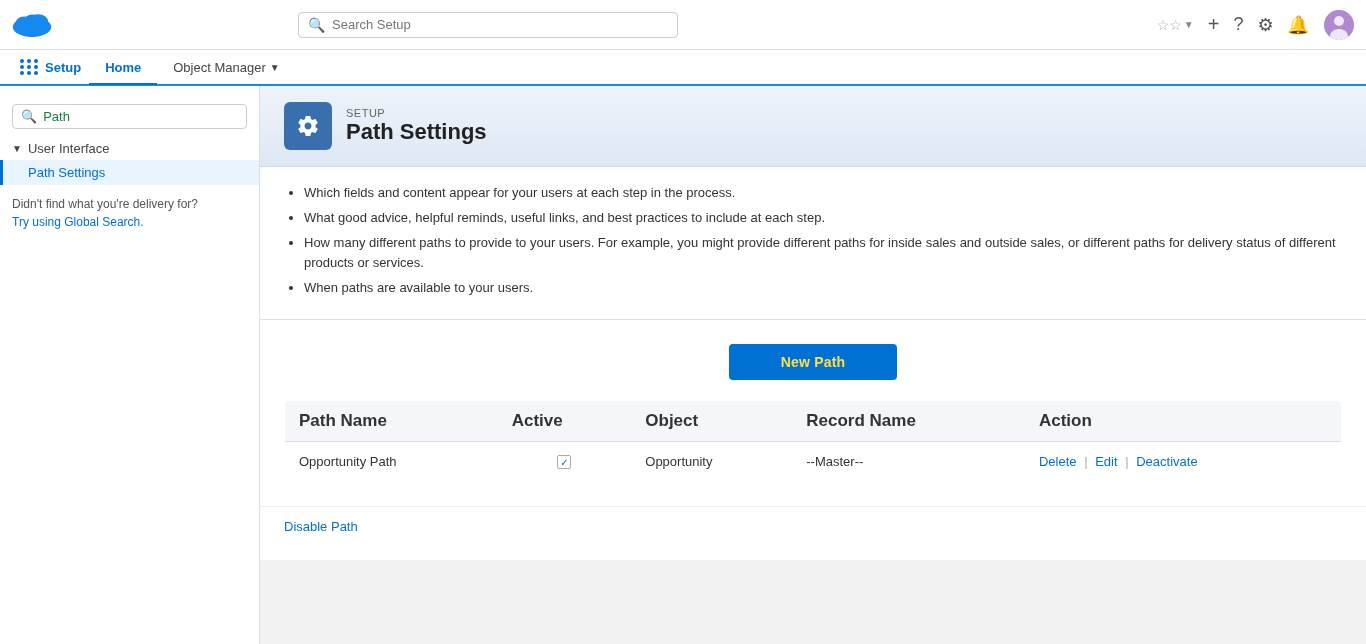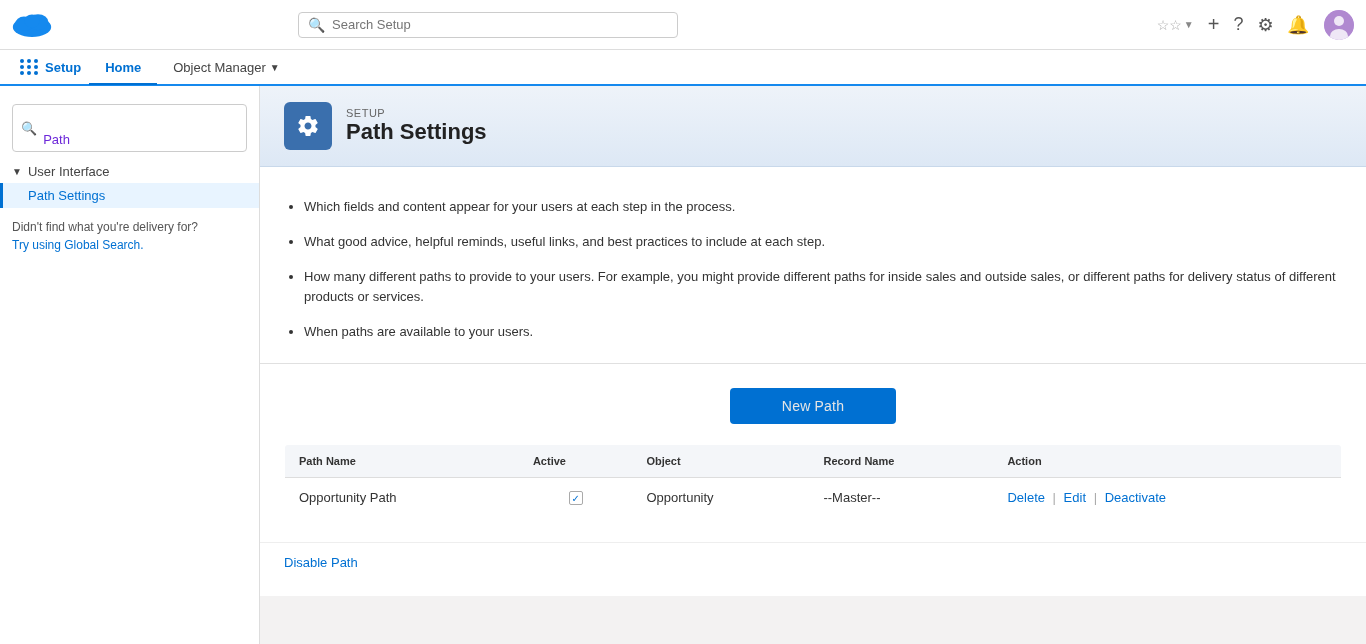--- a/index.html
+++ b/index.html
@@ -147,23 +147,22 @@
       border: 1px solid #ccc;
       border-radius: 4px;
       margin: 8px 12px;
       padding: 4px 8px;
       gap: 6px;
     }
     .sidebar-search input {
       border: none;
       outline: none;
       font-size: 13px;
-      color: #6d28d9;
+      color: #15803d;
       width: 100%;
-      margin-top: 23px;
     }
     .sidebar-section {
       margin-top: 6px;
     }
     .sidebar-section-header {
       display: flex;
       align-items: center;
       gap: 6px;
       padding: 4px 12px;
       font-size: 13px;
@@ -251,37 +250,36 @@
       color: #333;
       line-height: 1.6;
       border-bottom: 1px solid #e0e0e0;
     }
     .description-section ul {
       list-style: disc outside;
       padding-left: 20px;
     }
     .description-section ul li {
       margin-bottom: 4px;
-      margin-top: 14px;
     }
 
     
     .new-path-area {
       display: flex;
       justify-content: center;
       padding: 24px 0 20px;
       background: #fff;
     }
     .new-path-btn {
       background: #0070d2;
-      color: #e5e5e5;
+      color: #fde047;
       border: none;
       padding: 10px 52px;
       font-size: 14px;
-      font-weight: 400;
+      font-weight: 700;
       border-radius: 4px;
       cursor: pointer;
       letter-spacing: 0.2px;
     }
 
     
     .table-section {
       background: #fff;
       padding: 0 24px 24px;
     }
@@ -289,21 +287,21 @@
       width: 100%;
       border-collapse: collapse;
       border: 1px solid #ddd;
       border-radius: 4px;
       overflow: hidden;
     }
     .paths-table th {
       background: #f4f6f9;
       text-align: left;
       padding: 10px 14px;
-      font-size: 11px;
+      font-size: 17px;
       font-weight: 600;
       color: #333;
       border-bottom: 1px solid #ddd;
     }
     .paths-table td {
       padding: 12px 14px;
       font-size: 13px;
       color: #333;
       border-bottom: 1px solid #eee;
     }

